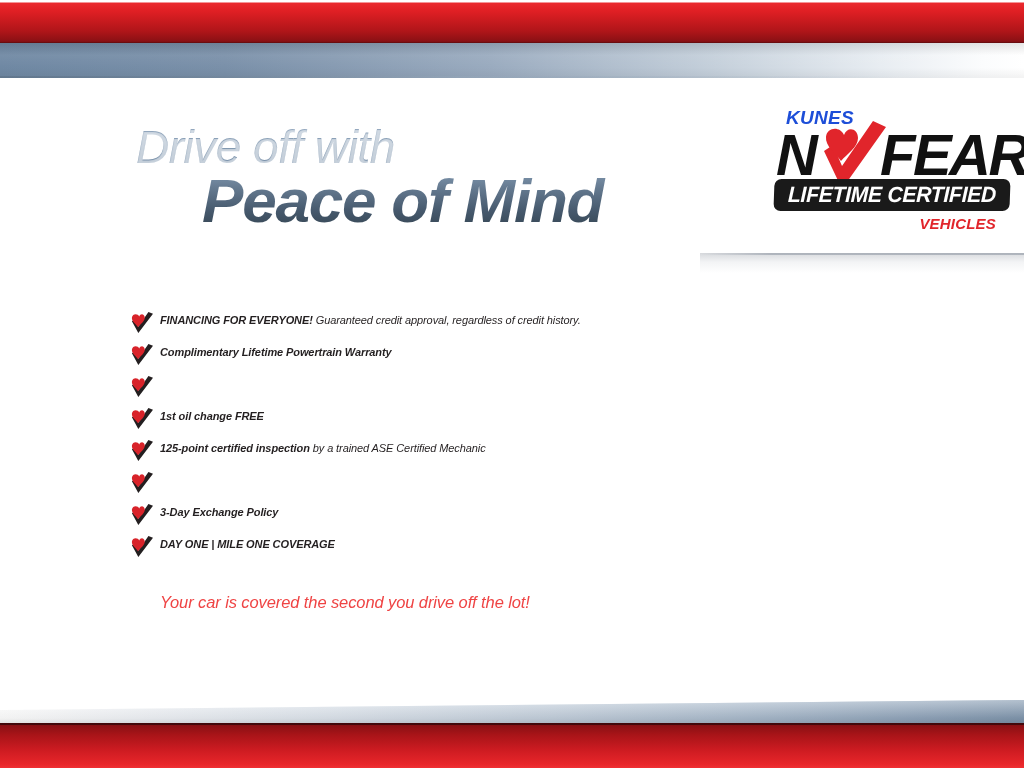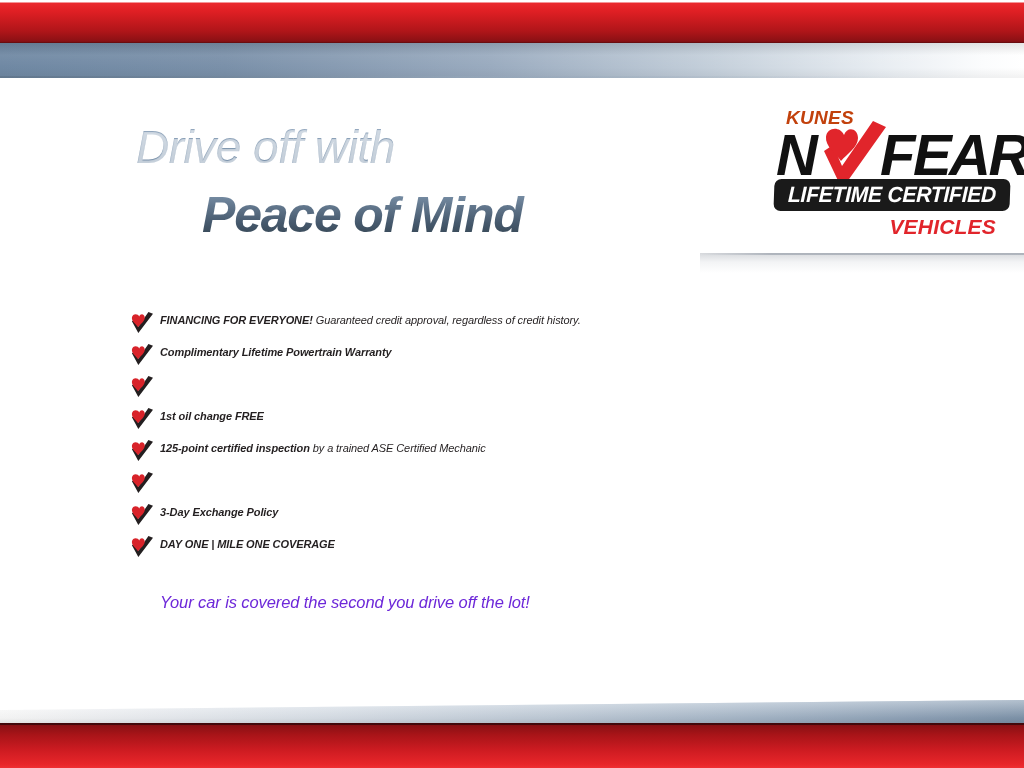--- a/index.html
+++ b/index.html
@@ -82,23 +82,23 @@
     line-height: 1.0;
     color: #7b93ad;
     background: linear-gradient(to bottom, #93a8bf 0%, #7a92ab 55%, #6b84a0 100%);
     -webkit-background-clip: text;
     background-clip: text;
     -webkit-text-fill-color: transparent;
     text-shadow: 0 1px 1px rgba(255,255,255,0.6);
     white-space: nowrap;
   }
   .headline-line2 {
-    margin-top: 20px;
+    margin-top: 0;
     margin-left: 66px;
-    font-size: 50px;
+    font-size: 62px;
     font-style: italic;
     font-weight: 700;
     letter-spacing: -1.2px;
     line-height: 1.0;
     color: #46586c;
     background: linear-gradient(to bottom, #8198b0 0%, #64798f 30%, #46596d 66%, #33434f 100%);
     -webkit-background-clip: text;
     background-clip: text;
     -webkit-text-fill-color: transparent;
     white-space: nowrap;
@@ -110,21 +110,21 @@
     left: 772px; top: 107px;
     width: 238px; height: 138px;
   }
   .logo-kunes {
     position: absolute;
     left: 14px; top: 0px;
     font-size: 19px;
     font-weight: 700;
     font-style: italic;
     letter-spacing: 0.3px;
-    color: #c2410c;
+    color: #1d4ed8;
     white-space: nowrap;
   }
   .logo-nofear {
     position: absolute;
     left: 4px; top: 20px;
     width: 234px; height: 56px;
   }
   .logo-n {
     position: absolute;
     left: 0px; top: 0px;
@@ -169,21 +169,21 @@
     font-weight: 700;
     font-style: italic;
     letter-spacing: -0.3px;
     color: #ffffff;
     transform: scaleX(0.96);
     white-space: nowrap;
   }
   .logo-vehicles {
     position: absolute;
     right: 14px; top: 108px;
-    font-size: 21px;
+    font-size: 15px;
     font-weight: 700;
     font-style: italic;
     letter-spacing: 0.2px;
     color: #e1252b;
     white-space: nowrap;
   }
 
   .logo-shadow {
     position: absolute;
     left: 700px; top: 253px;
@@ -224,21 +224,21 @@
   }
   .bullet-text .lead {
     font-weight: 700;
   }
   .bullet-sub {
     position: absolute;
     left: 160px; top: 591px;
     font-size: 16.5px;
     font-style: italic;
     line-height: 22px;
-    color: #6d28d9;
+    color: #ef4444;
     letter-spacing: -0.1px;
     white-space: nowrap;
   }
 </style>
 </head>
 <body>
 
 <div class="top-red-main"></div>
 <div class="top-gray"></div>
 <div class="top-gray-shade"></div>

